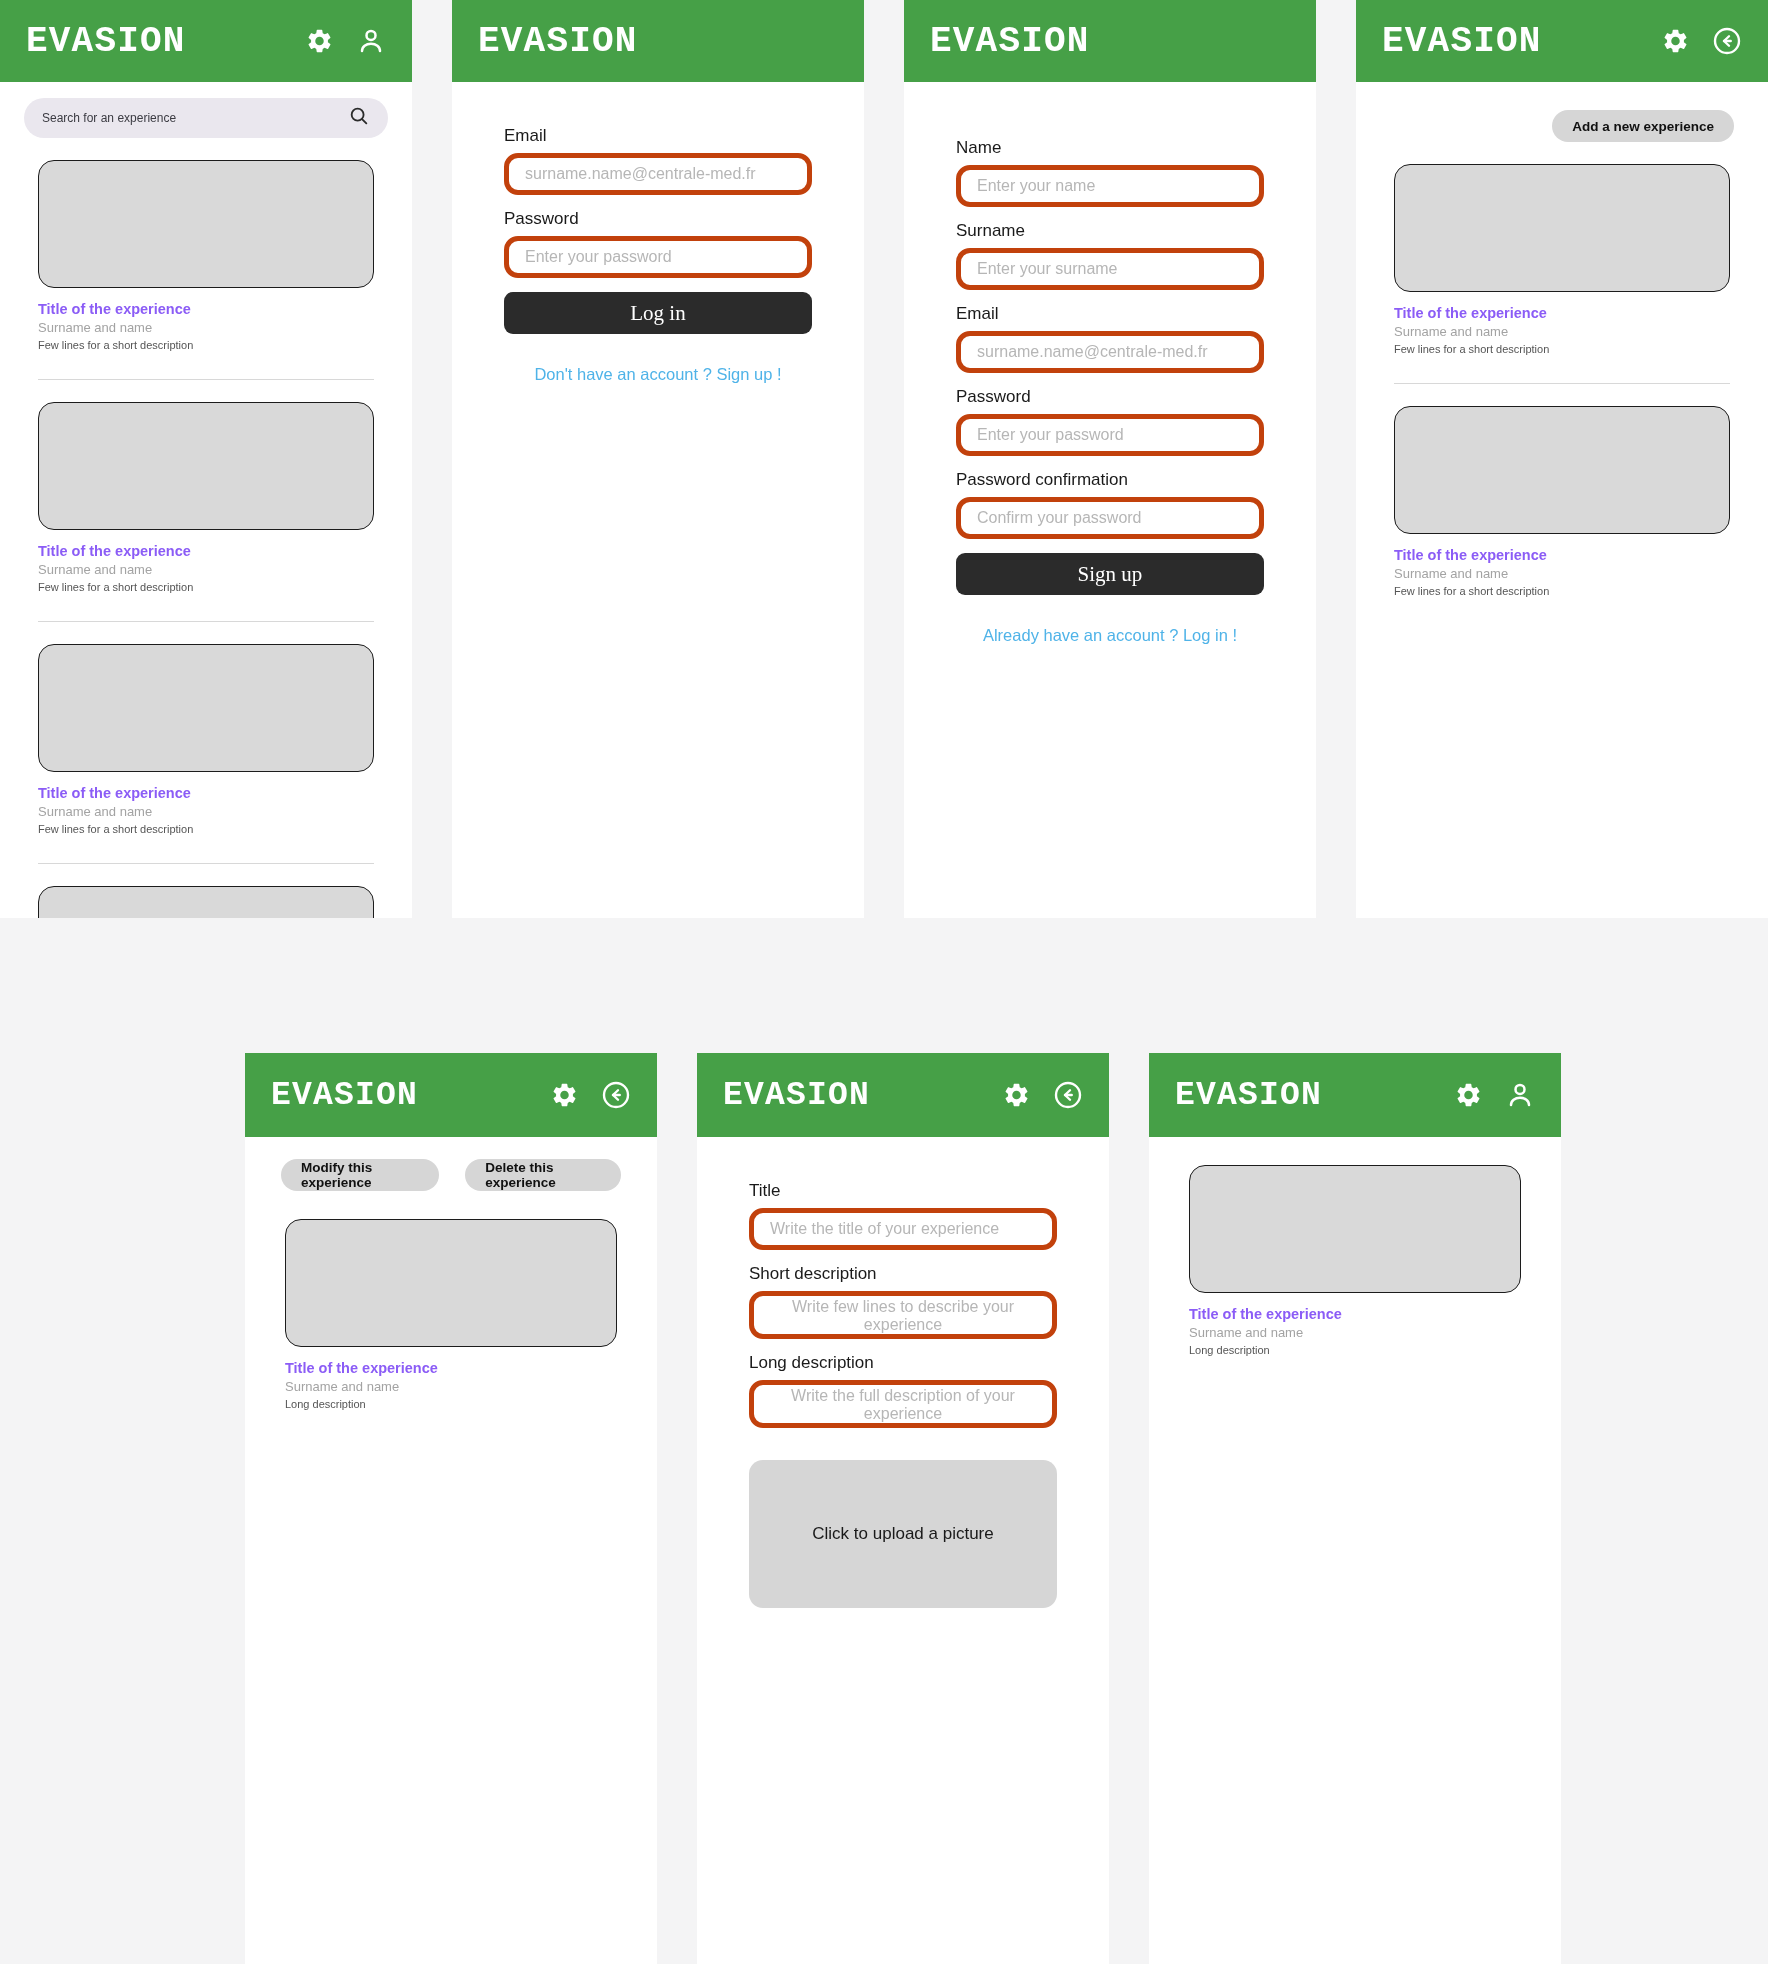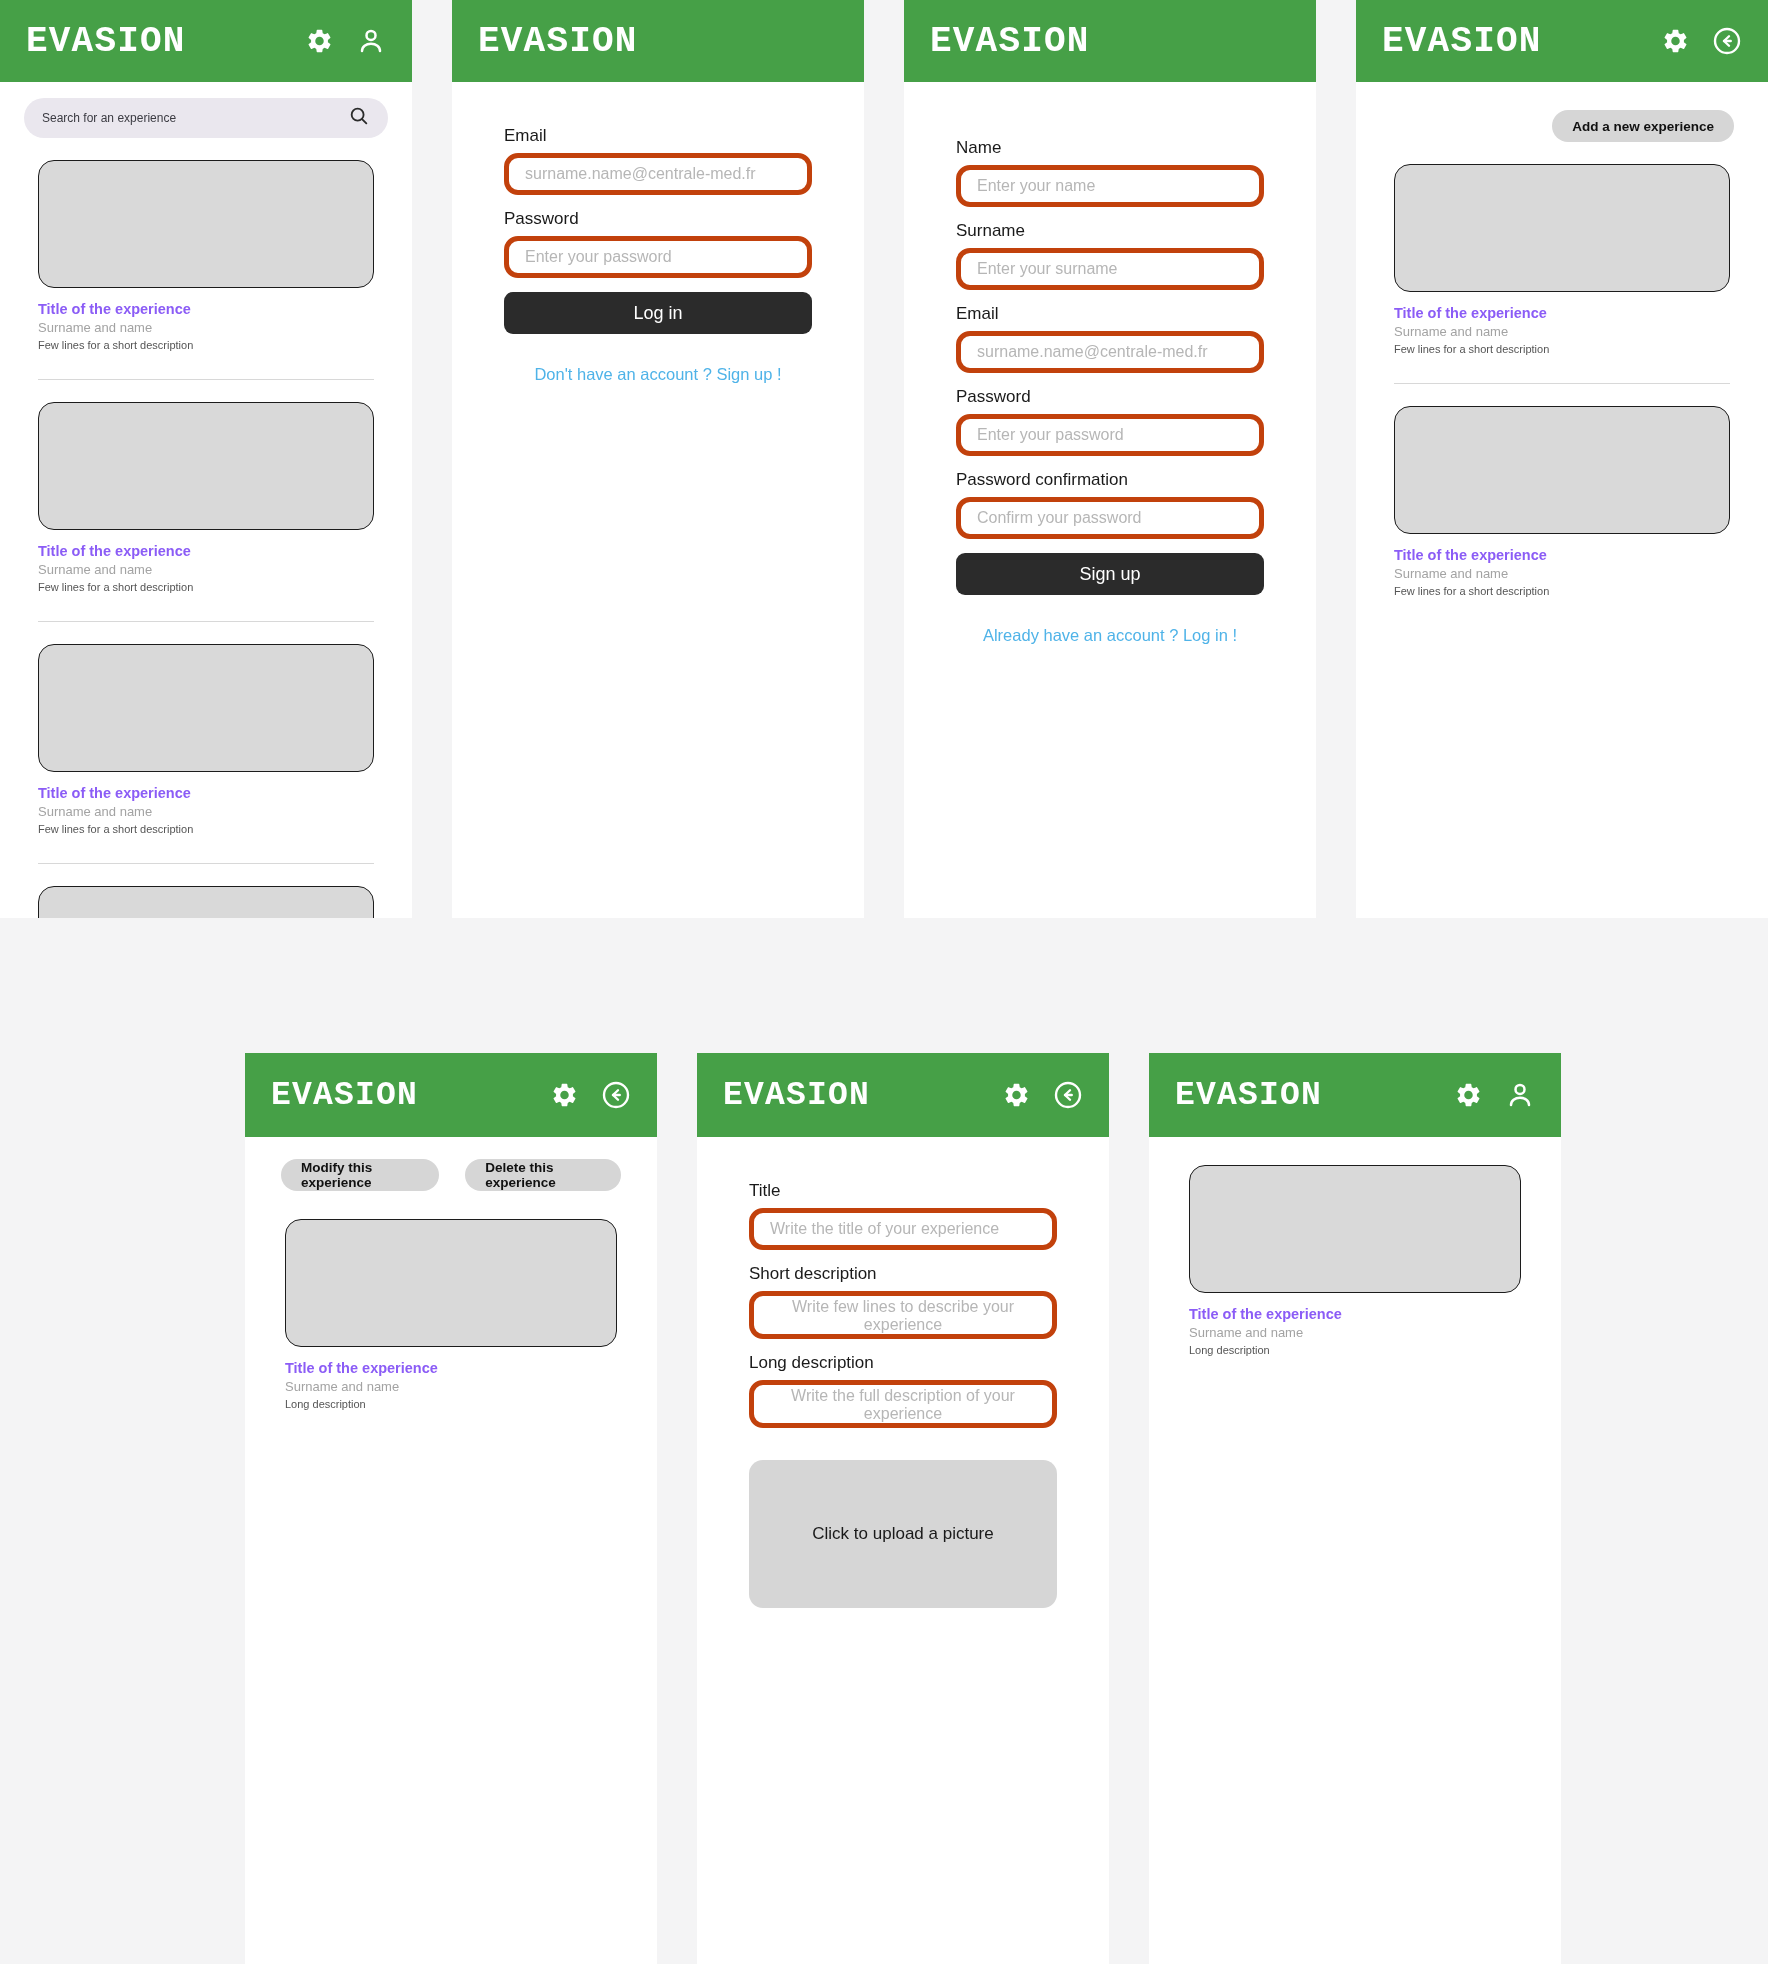--- a/index.html
+++ b/index.html
@@ -132,26 +132,27 @@
     line-height: 1.15;
     padding-top: 2px;
   }
 
   .btn-dark {
     width: 100%;
     height: 42px;
     background: #2b2b2b;
     border-radius: 9px;
     color: #ffffff;
-    font-size: 18px;
+    font-size: 21px;
     display: flex;
     align-items: center;
     justify-content: center;
     margin-top: 10px;
     cursor: pointer;
+    font-family: Liberation Serif, serif;
   }
 
   .link {
     display: block;
     text-align: center;
     color: #4fb3e8;
     font-size: 16.5px;
     margin-top: 31px;
     cursor: pointer;
   }

